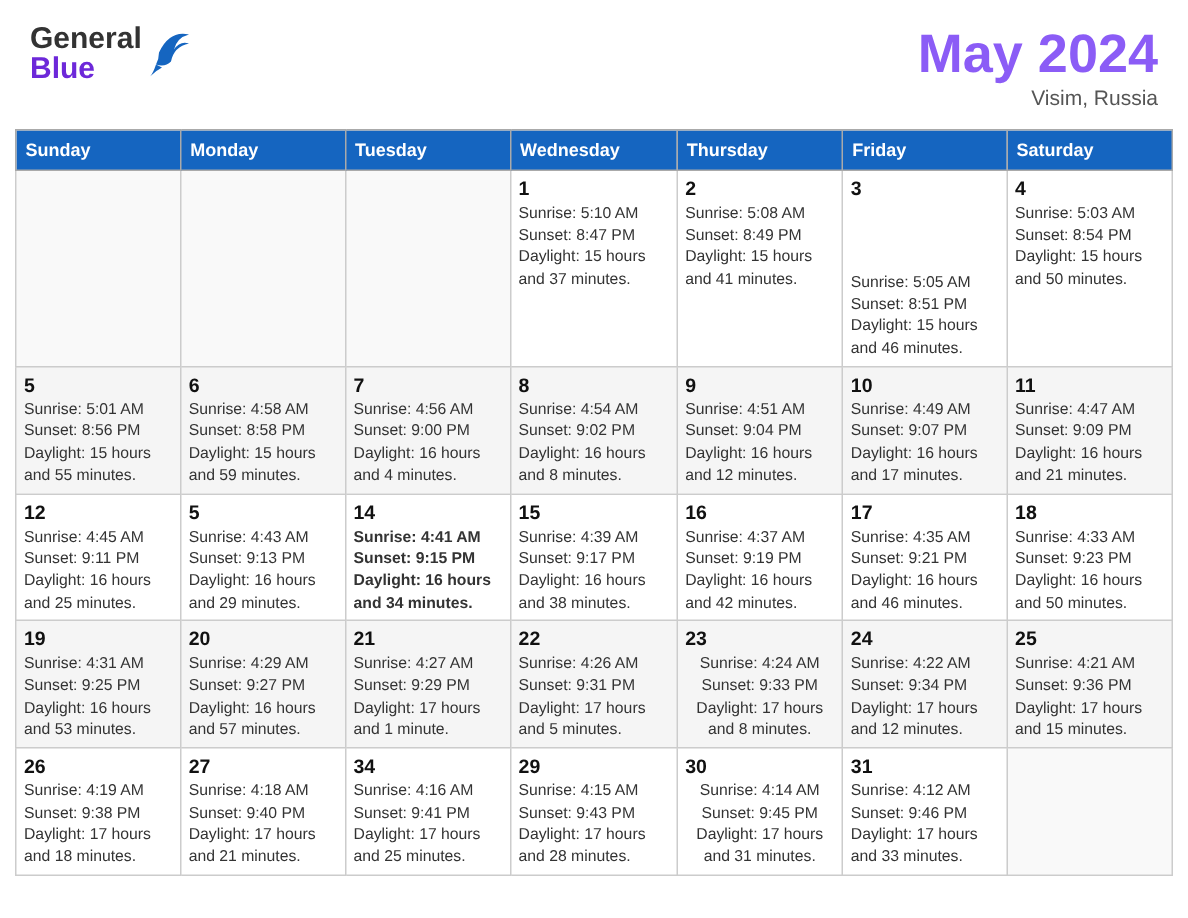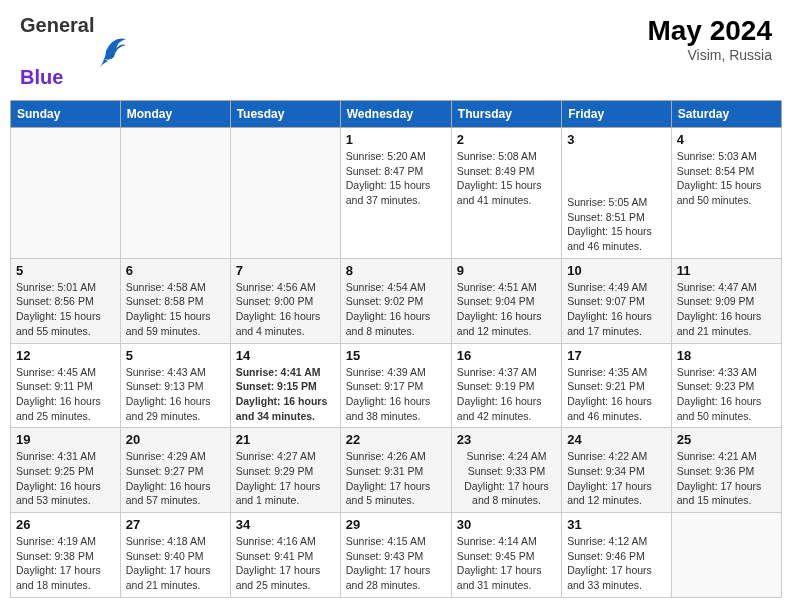--- a/index.html
+++ b/index.html
@@ -19,23 +19,23 @@
     }
     .logo {
       display: flex;
       flex-direction: column;
       align-items: flex-start;
     }
     .title-block {
       text-align: right;
     }
     .month-title {
-      font-size: 28px;
+      font-size: 36px;
       font-weight: bold;
-      color: #000000;
+      color: #8b5cf6;
     }
     .location {
       font-size: 14px;
       color: #555;
     }
     .calendar {
       width: 100%;
       border-collapse: collapse;
       font-size: 11px;
     }
@@ -78,21 +78,21 @@
       align-items: center;
       gap: 4px;
     }
   </style>
 </head>
 <body>
 
 <div class="header">
   <div class="logo">
     <div class="logo-wrapper">
-      <div style="display:flex;flex-direction:column;line-height:1;gap:32px;">
+      <div style="display:flex;flex-direction:column;line-height:1;">
         <span style="font-size:20px;font-weight:bold;color:#333;">General</span>
         <span style="font-size:20px;font-weight:bold;color:#6d28d9;">Blue</span>
       </div>
       <div>
         <svg width="30" height="36" viewBox="0 0 30 36" fill="none" xmlns="http://www.w3.org/2000/svg">
           <path d="M8 20 Q15 5 28 8 Q20 10 18 18 Q22 12 28 14 Q18 16 16 26 Q12 30 6 28 Q8 24 8 20Z" fill="#1565c0"></path>
           <path d="M6 28 Q4 34 2 36 Q6 32 10 30Z" fill="#1565c0"></path>
         </svg>
       </div>
     </div>
@@ -115,21 +115,21 @@
         <th>Saturday</th>
       </tr>
   </thead>
   <tbody id="calendar-body">
   <tr>
         <td class="empty-cell"></td>
         <td class="empty-cell"></td>
         <td class="empty-cell"></td>
         <td>
           <div class="day-number">1</div>
-          <div class="day-info" style="white-space: pre-line;">Sunrise: 5:20 AM
+          <div class="day-info" style="white-space: pre-line;">Sunrise: 5:10 AM
 Sunset: 8:47 PM
 Daylight: 15 hours
 and 37 minutes.</div>
         </td>
         <td>
           <div class="day-number">2</div>
           <div class="day-info" style="white-space: pre-line;">Sunrise: 5:08 AM
 Sunset: 8:49 PM
 Daylight: 15 hours
 and 41 minutes.</div>
@@ -326,21 +326,21 @@
         </td>
         <td>
           <div class="day-number">29</div>
           <div class="day-info" style="white-space: pre-line;">Sunrise: 4:15 AM
 Sunset: 9:43 PM
 Daylight: 17 hours
 and 28 minutes.</div>
         </td>
         <td>
           <div class="day-number">30</div>
-          <div class="day-info" style="white-space: pre-line;">Sunrise: 4:14 AM
+          <div class="day-info" style="white-space: pre-line; text-align: center;">Sunrise: 4:14 AM
 Sunset: 9:45 PM
 Daylight: 17 hours
 and 31 minutes.</div>
         </td>
         <td>
           <div class="day-number">31</div>
           <div class="day-info" style="white-space: pre-line;">Sunrise: 4:12 AM
 Sunset: 9:46 PM
 Daylight: 17 hours
 and 33 minutes.</div>

